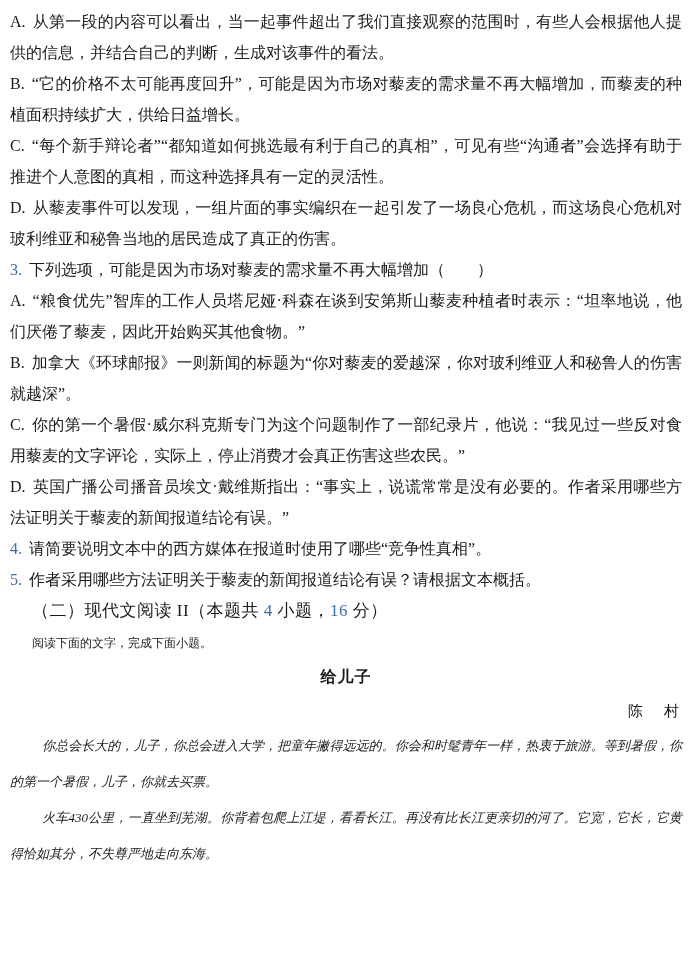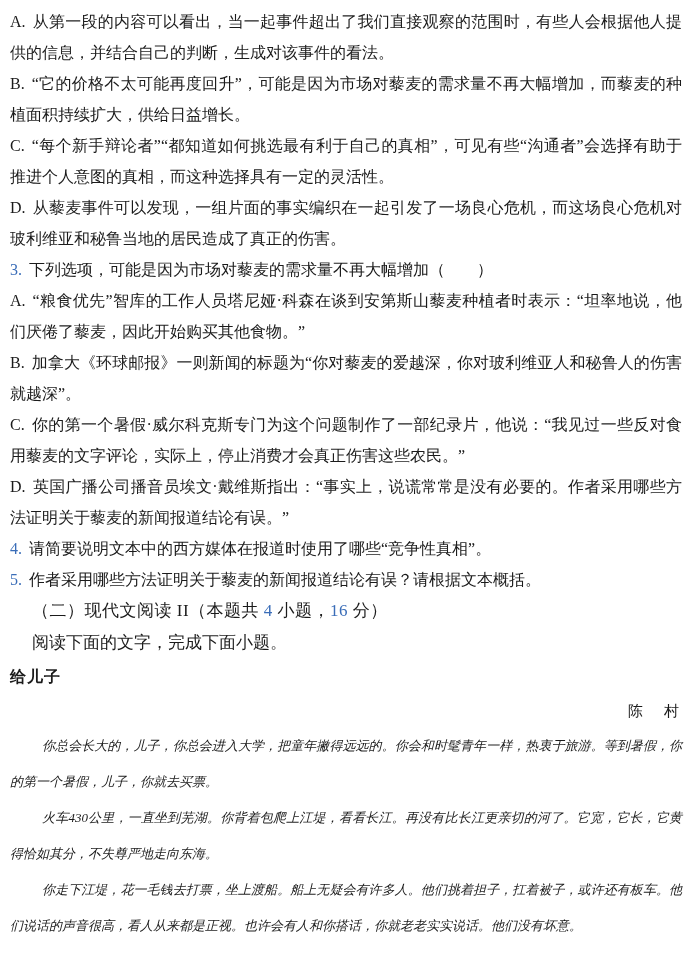--- a/index.html
+++ b/index.html
@@ -20,24 +20,24 @@
     text-justify:inter-ideograph;
   }
   .lab{margin-right:7px;}
   .qnum{color:var(--blue);margin-right:7px;}
   
   .sec-heading{
     font-size:17px;line-height:32px;font-weight:normal;text-indent:22px;
     letter-spacing:0.5px;
   }
   .sec-heading .bnum{color:var(--blue);}
-  .intro{font-size:17px;line-height:32px;text-indent:22px;}
+  .intro{font-size:12px;line-height:32px;text-indent:22px;}
   
   .p-title{
-    font-weight:bold;font-size:16px;line-height:35px;
+    text-align:center;font-weight:bold;font-size:16px;line-height:35px;
     letter-spacing:1px;
   }
   .p-author{
     text-align:right;font-size:15px;line-height:34px;letter-spacing:3px;
   }
   .p-body{
     font-size:13px;line-height:36px;text-align:justify;
     text-justify:inter-ideograph;text-indent:32px;font-style:italic;
   }
 </style>
@@ -60,15 +60,14 @@
   <p class="qline"><span class="qnum">4.</span><span>请简要说明文本中的西方媒体在报道时使用了哪些“竞争性真相”。</span></p>
   <p class="qline"><span class="qnum">5.</span><span>作者采用哪些方法证明关于藜麦的新闻报道结论有误？请根据文本概括。</span></p>
 
   <p class="sec-heading"><span>（二）现代文阅读 II（本题共 </span><span class="bnum">4</span><span> 小题，</span><span class="bnum">16</span><span> 分）</span></p>
   <p class="intro">阅读下面的文字，完成下面小题。</p>
 
   <p class="p-title">给儿子</p>
   <p class="p-author">陈　村</p>
   <p class="p-body">你总会长大的，儿子，你总会进入大学，把童年撇得远远的。你会和时髦青年一样，热衷于旅游。等到暑假，你的第一个暑假，儿子，你就去买票。</p>
   <p class="p-body">火车430公里，一直坐到芜湖。你背着包爬上江堤，看看长江。再没有比长江更亲切的河了。它宽，它长，它黄得恰如其分，不失尊严地走向东海。</p>
-  <p class="p-body">你走下江堤，花一毛钱去打票，坐上渡船。船上无疑会有许多人。他们挑着担子，扛着被子，或许还有板车。他们说话的声音很高，看人从来都是正视。也许会有人和你搭话，你就老老实实说话。他们没有坏意。</p>
 
 </div>
 
 </body></html>

